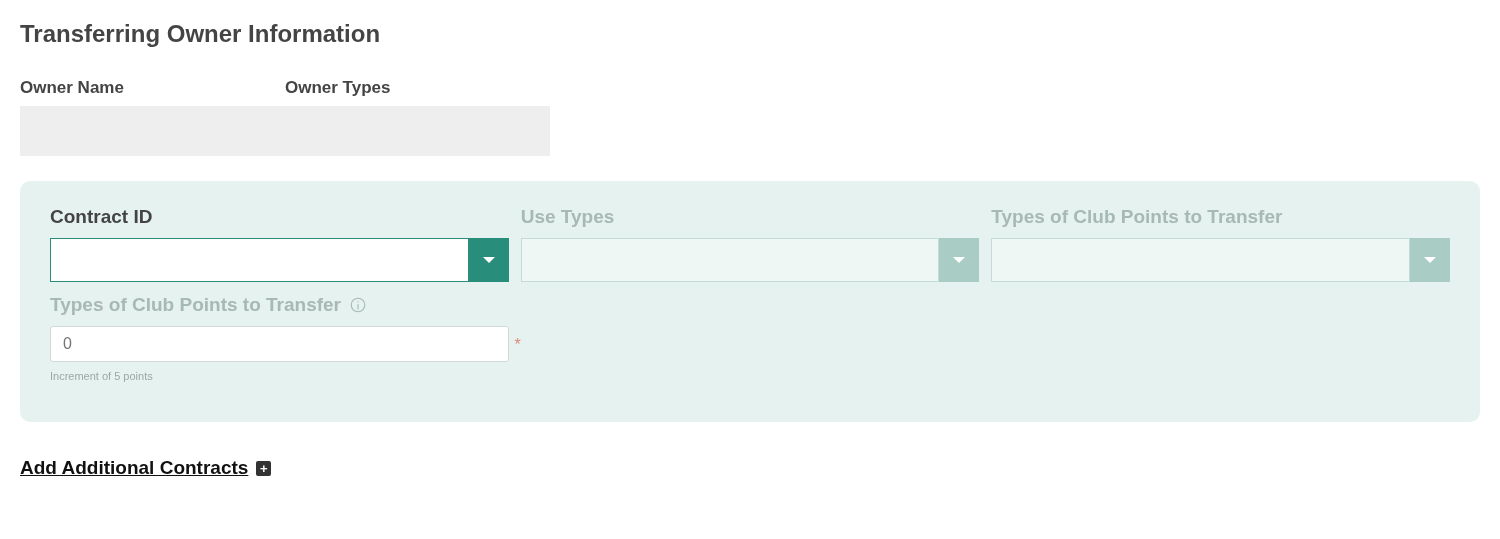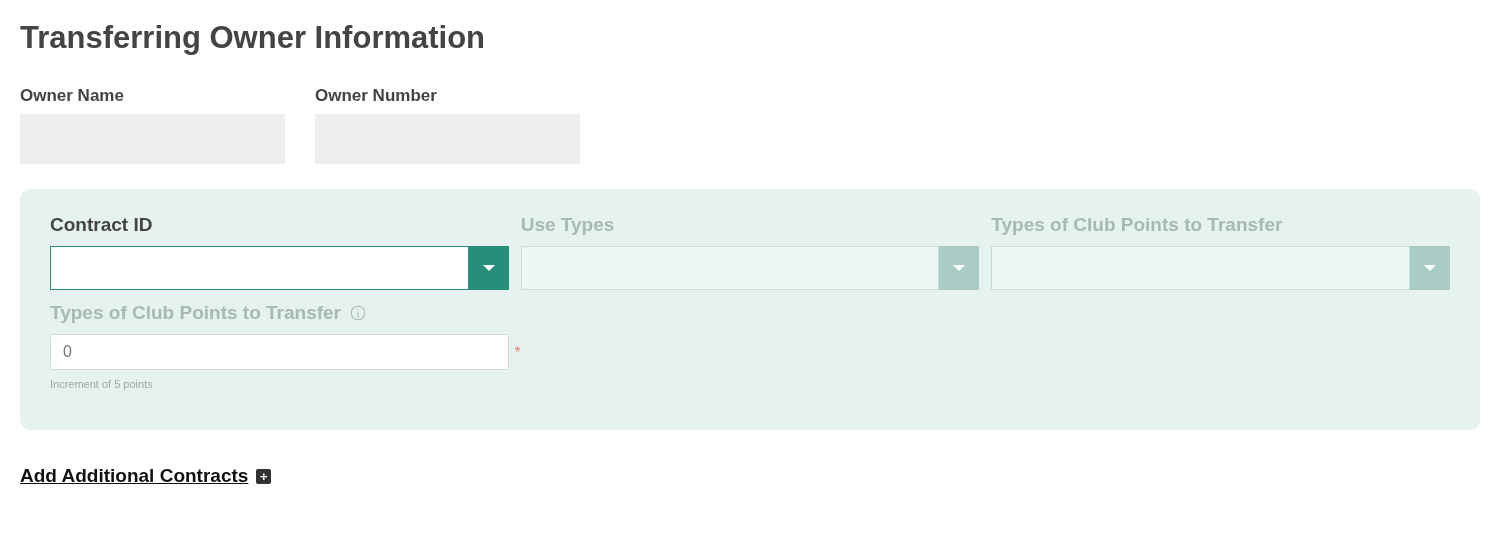--- a/index.html
+++ b/index.html
@@ -7,28 +7,27 @@
       margin: 0;
       padding: 0;
     }
     body {
       font-family: Arial, Helvetica, sans-serif;
       background: #ffffff;
       padding: 20px;
       color: #444444;
     }
     .page-title {
-      font-size: 31px;
+      font-size: 24px;
       font-weight: bold;
       color: #444444;
       margin-bottom: 30px;
     }
     .owner-row {
       display: flex;
-      gap: 30px;
       margin-bottom: 25px;
     }
     .owner-field {
       display: flex;
       flex-direction: column;
     }
     .owner-label {
       font-size: 17px;
       font-weight: bold;
       color: #444444;
@@ -182,21 +181,21 @@
 <body>
 
 <h1 class="page-title">Transferring Owner Information</h1>
 
 <div class="owner-row">
   <div class="owner-field">
     <label class="owner-label">Owner Name</label>
     <div class="owner-input-disabled"></div>
   </div>
   <div class="owner-field">
-    <label class="owner-label">Owner Number</label>
+    <label class="owner-label">Owner Types</label>
     <div class="owner-input-disabled"></div>
   </div>
 </div>
 
 <div class="contract-panel">
   <div class="contract-grid">
 
     <div class="field-group">
       <label class="field-label label-active">Contract ID</label>
       <div class="select-wrap">

